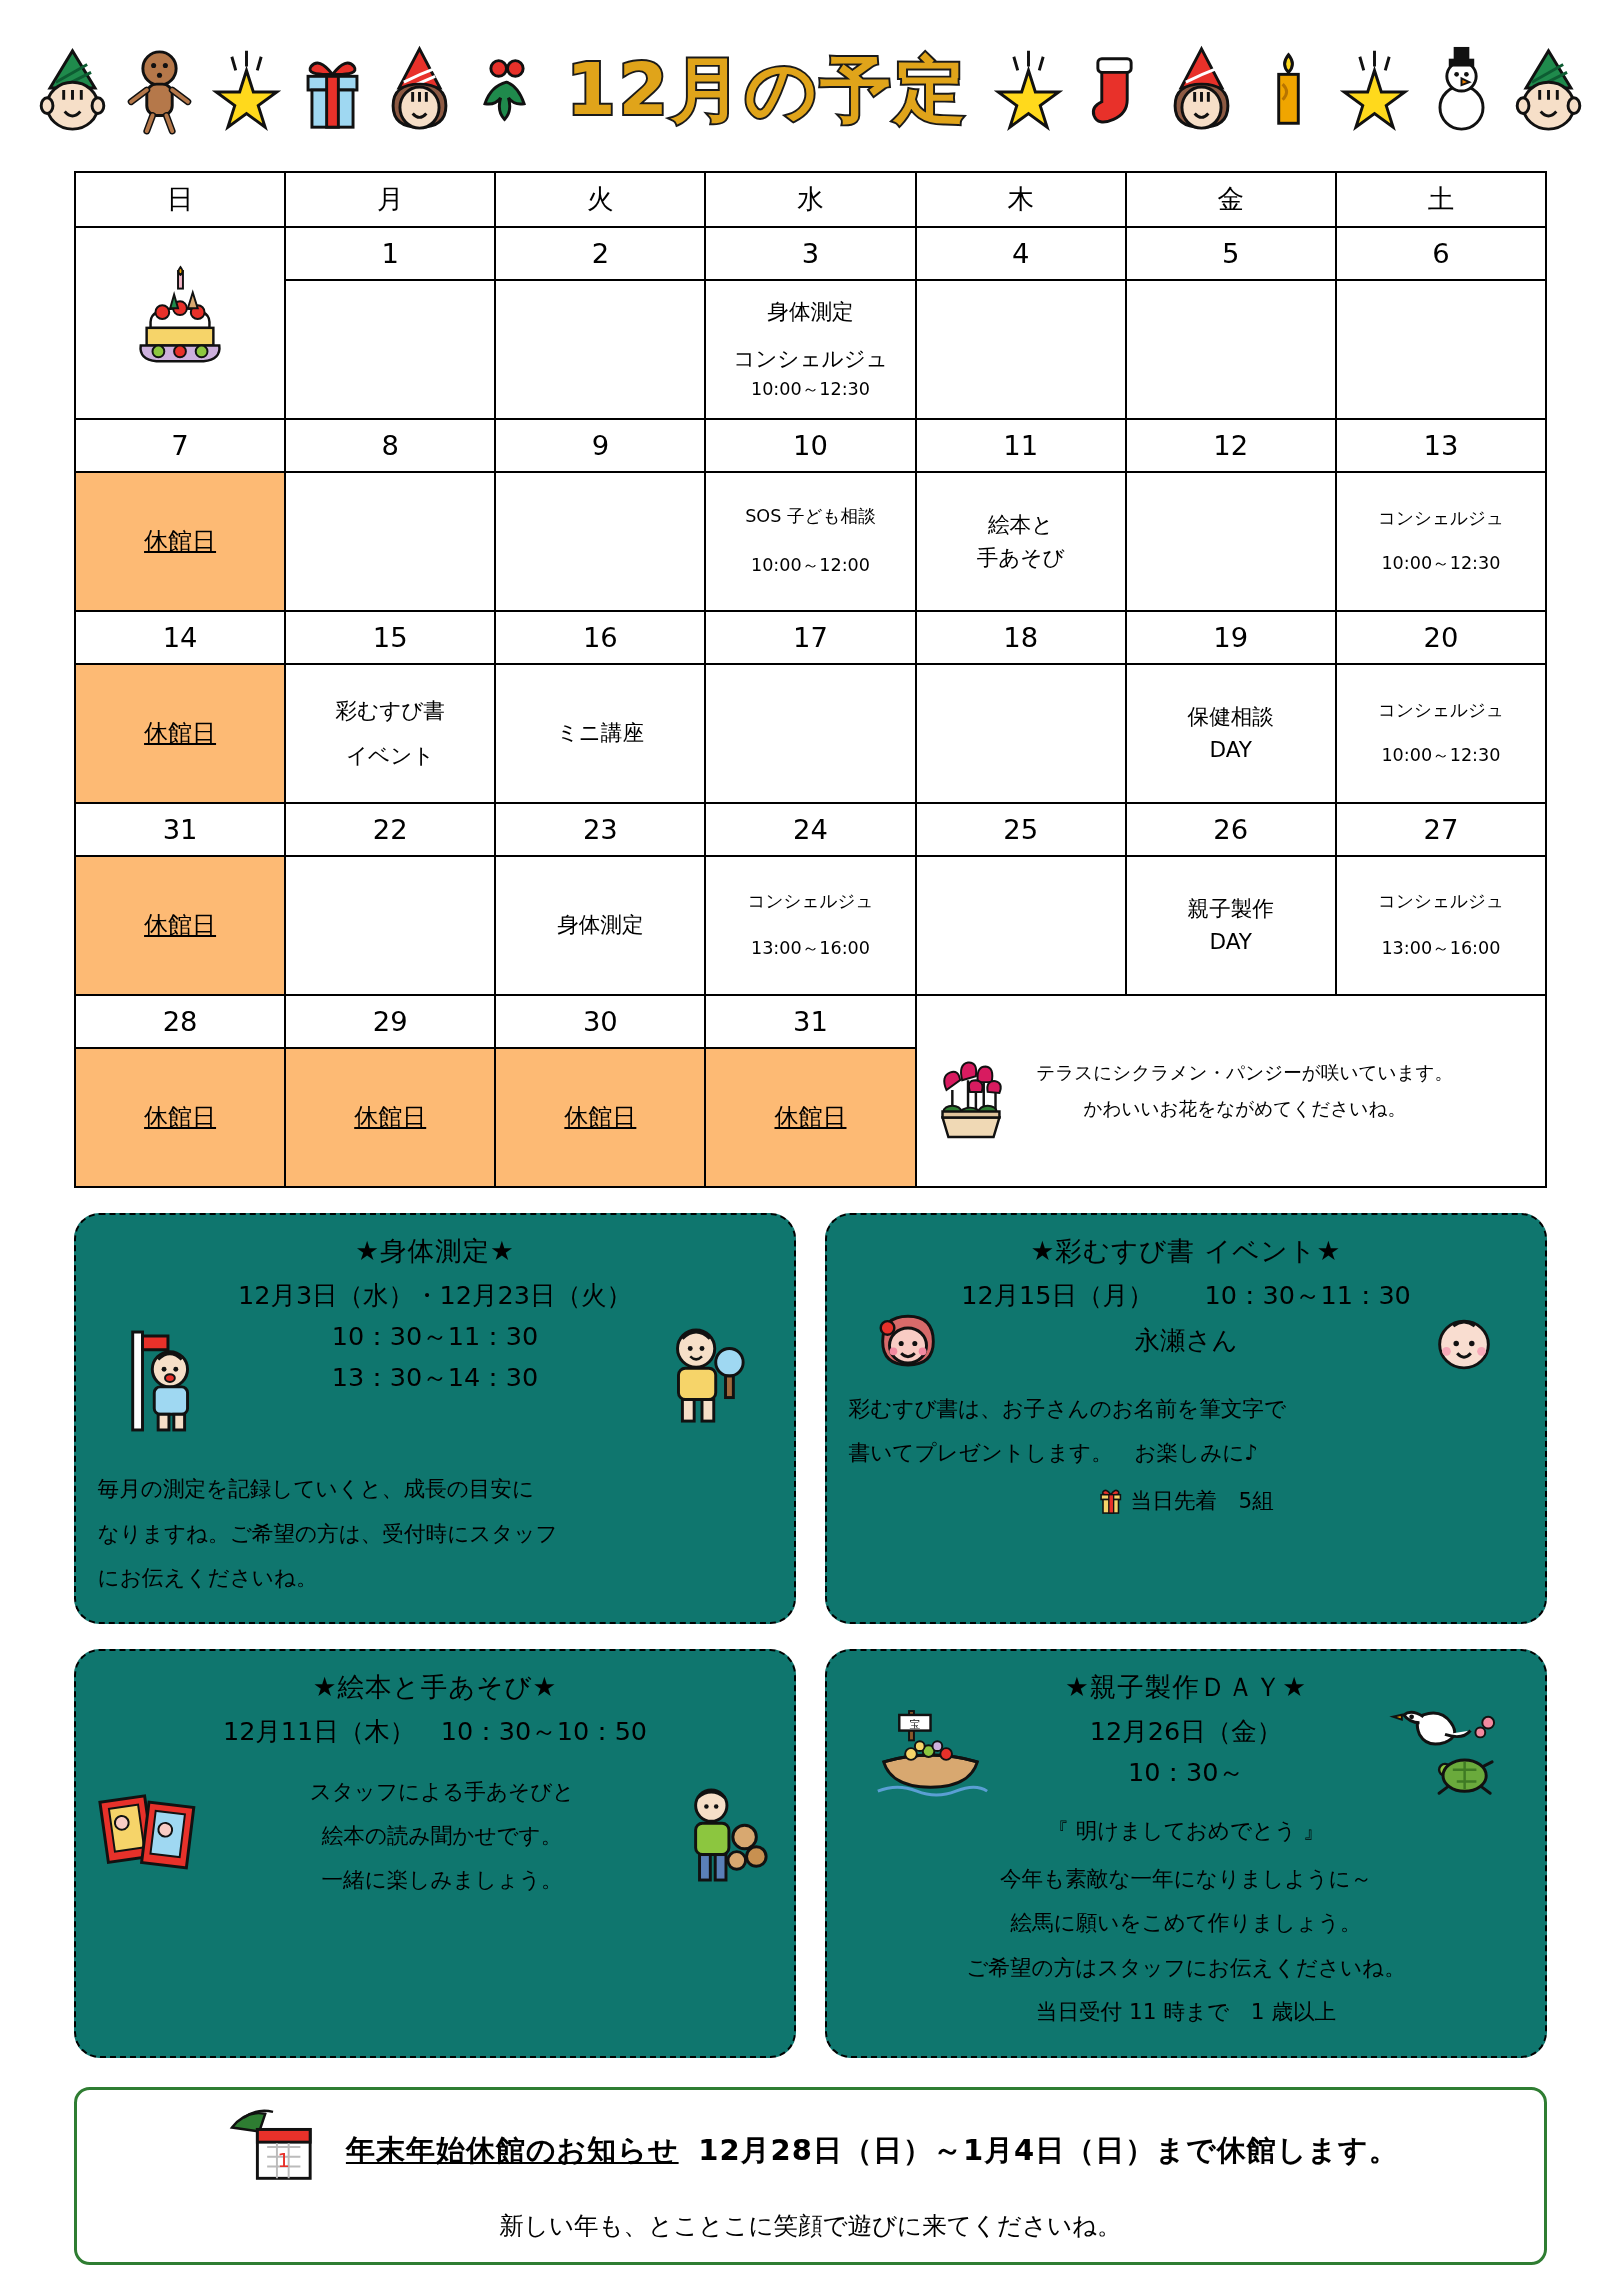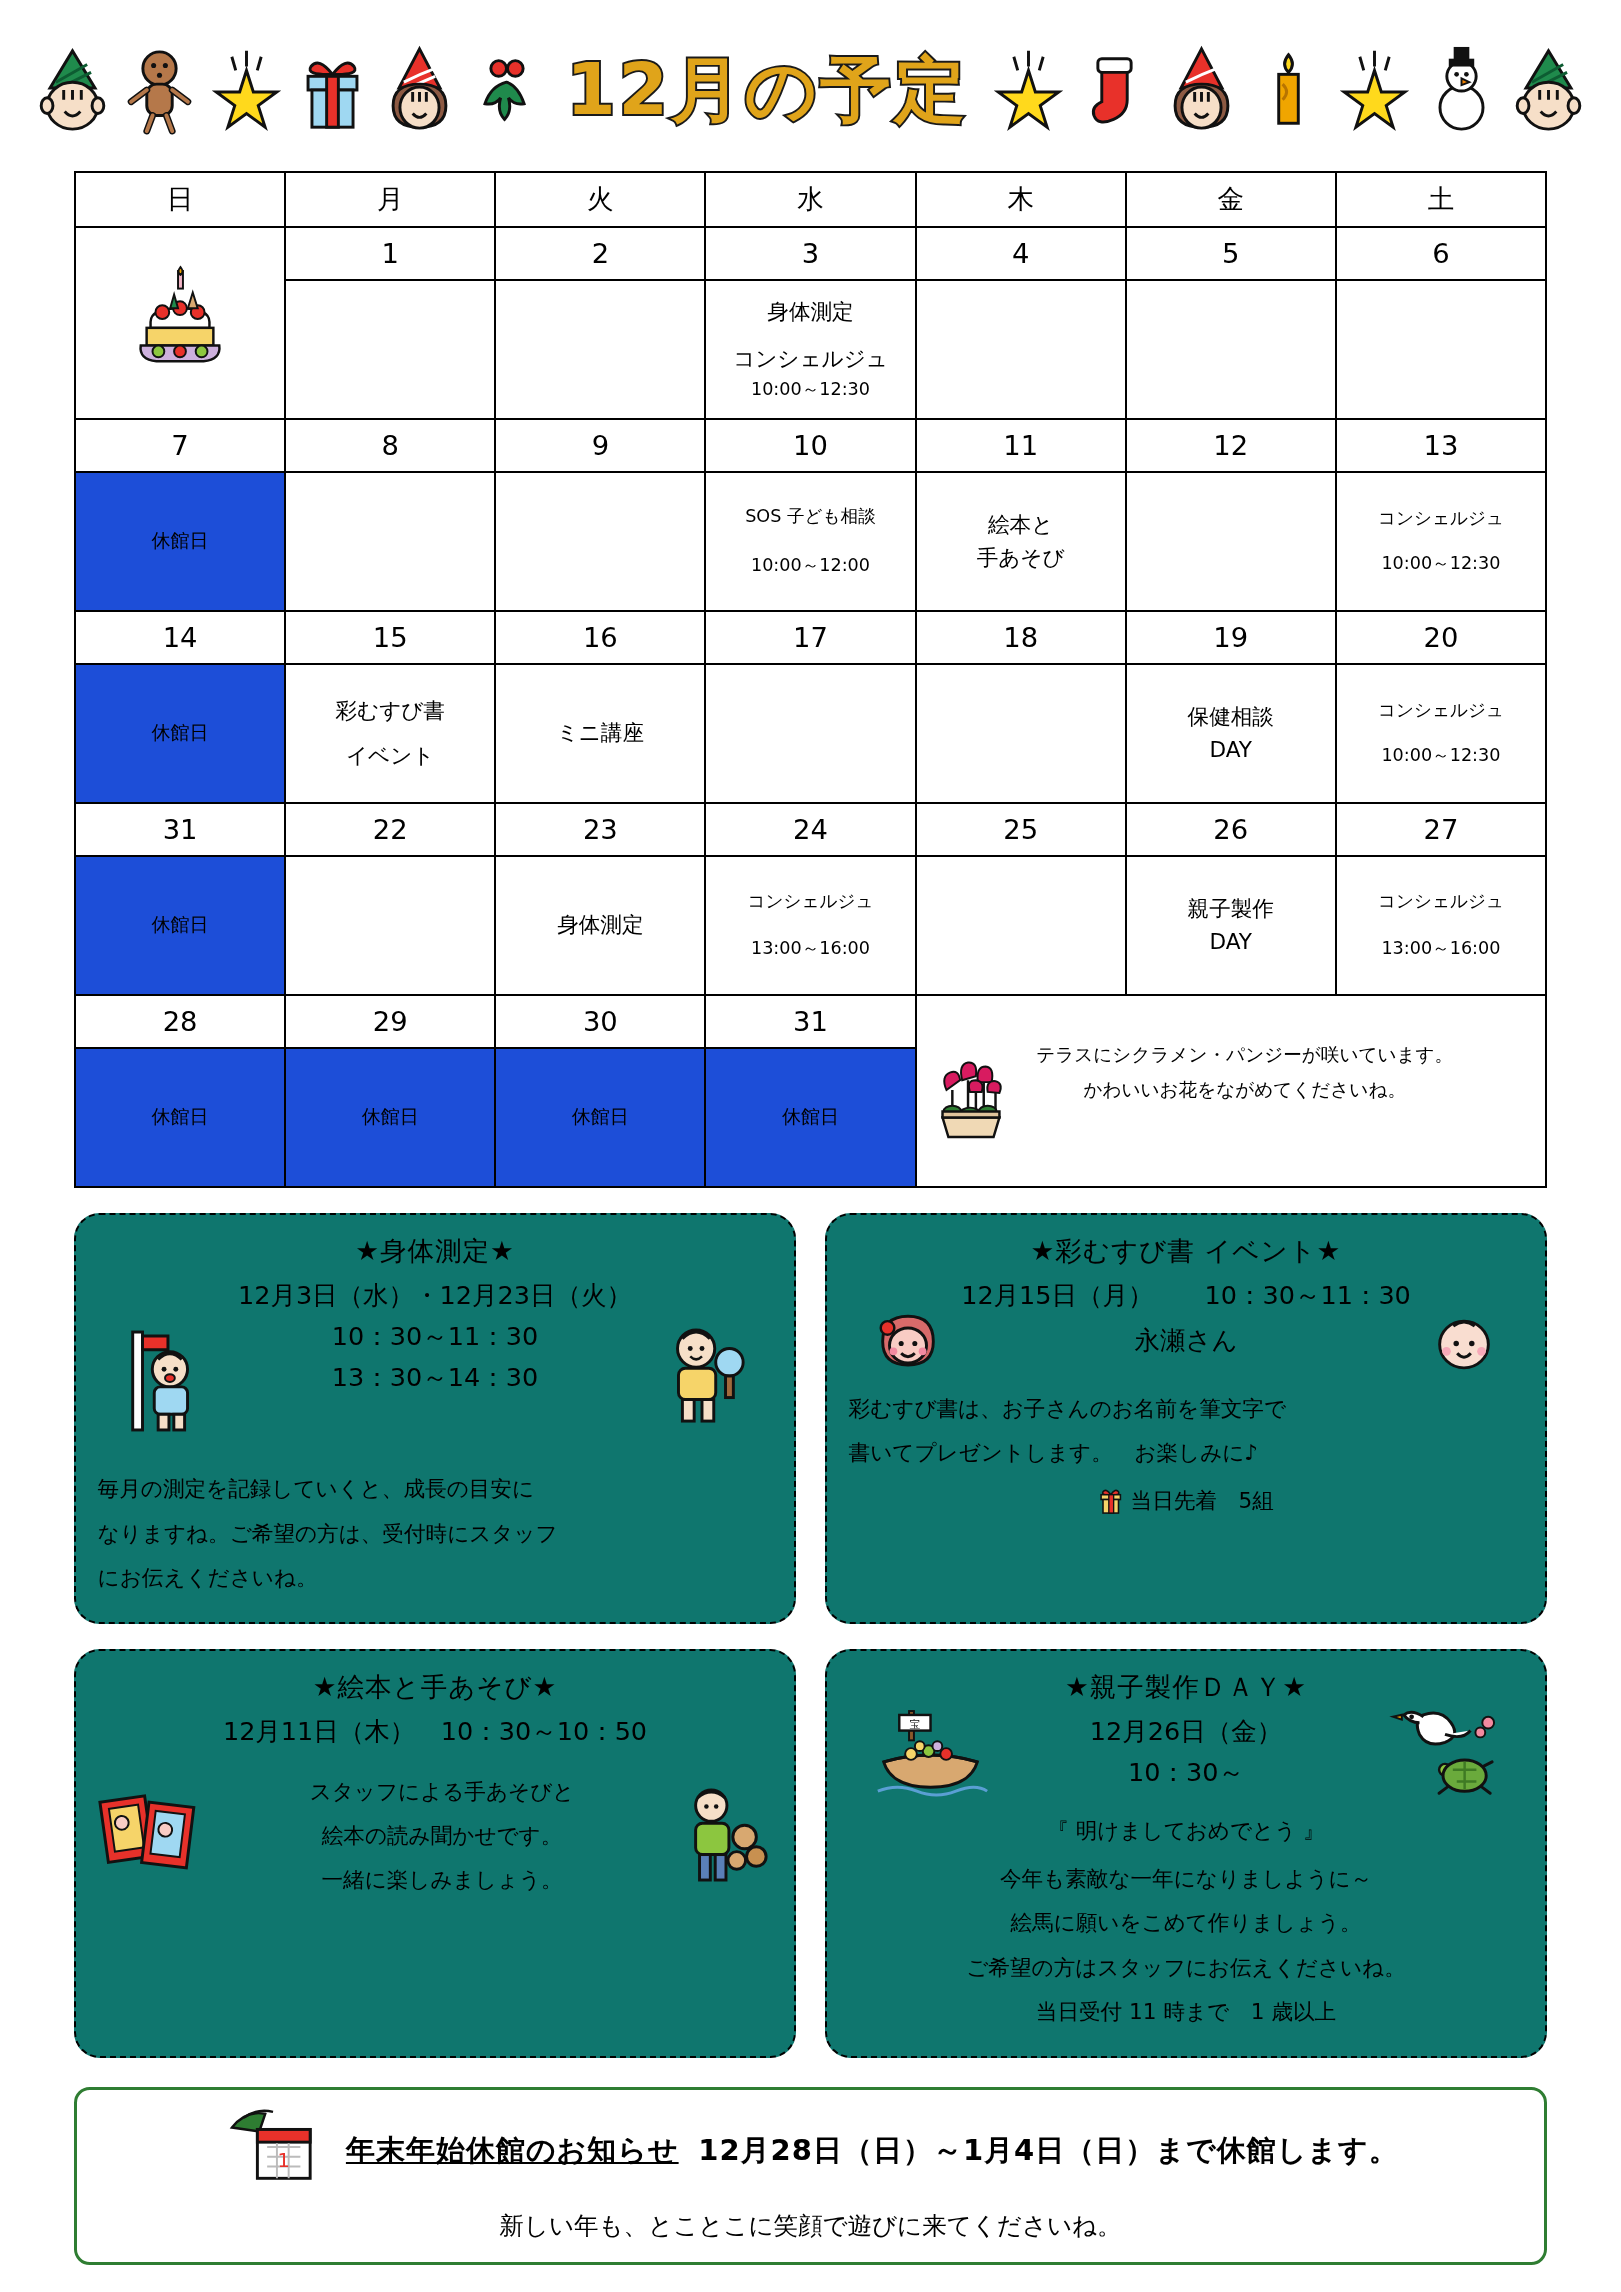--- a/index.html
+++ b/index.html
@@ -76,29 +76,30 @@
   }
   .evt {
     height: 137px;
     font-size: 21.6px;
     line-height: 1.55;
     padding: 5.9px 3.9px;
     margin-left: 37px;
   }
   .evt .sm { font-size: 17.6px; }
   .closed {
-    background: #1d4ed8;
-    font-size: 19px;
+    background: #fdba74;
+    font-size: 24px;
+    text-decoration: underline;
   }
   .note-cell {
     text-align: left;
     padding: 9.8px 13.7px;
     vertical-align: middle;
   }
-  .note-flex { display: flex; align-items: flex-start; gap: 13.7px; }
+  .note-flex { display: flex; align-items: center; gap: 13.7px; }
   .note-flex .txt { font-size: 18.6px; line-height: 1.9; }
 
   
   .boxes {
     margin-top: 25.5px;
     display: grid;
     grid-template-columns: 1fr 1fr;
     grid-template-rows: auto auto;
     gap: 25.5px 29px;
   }

